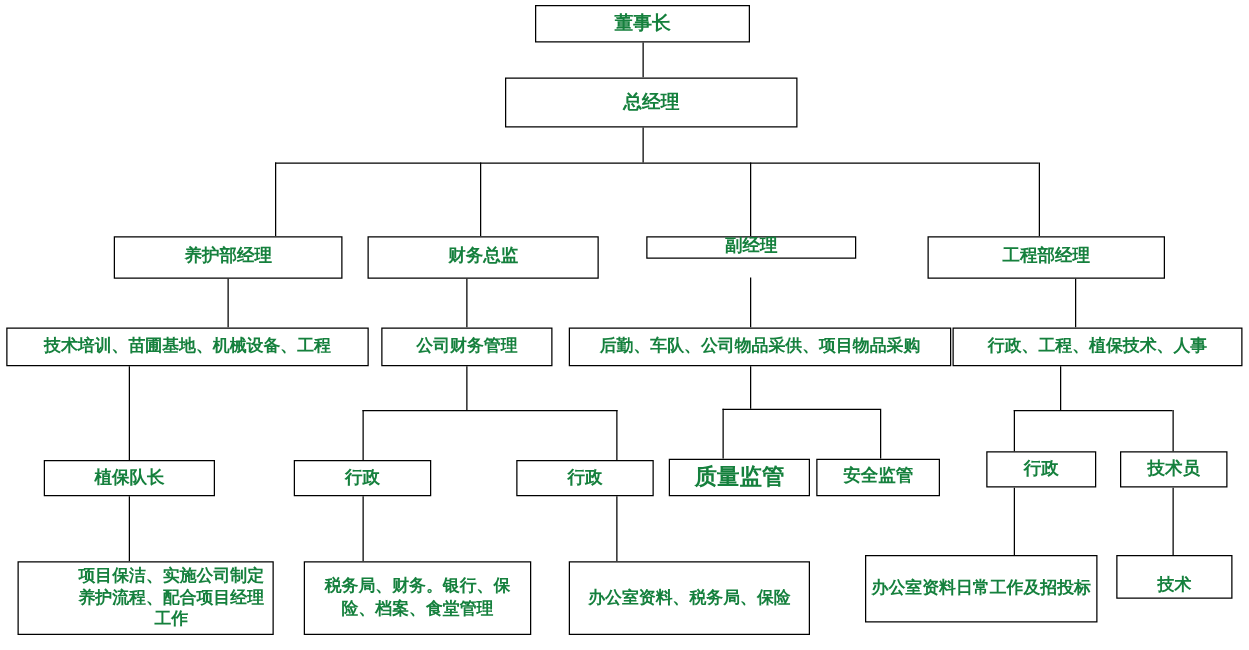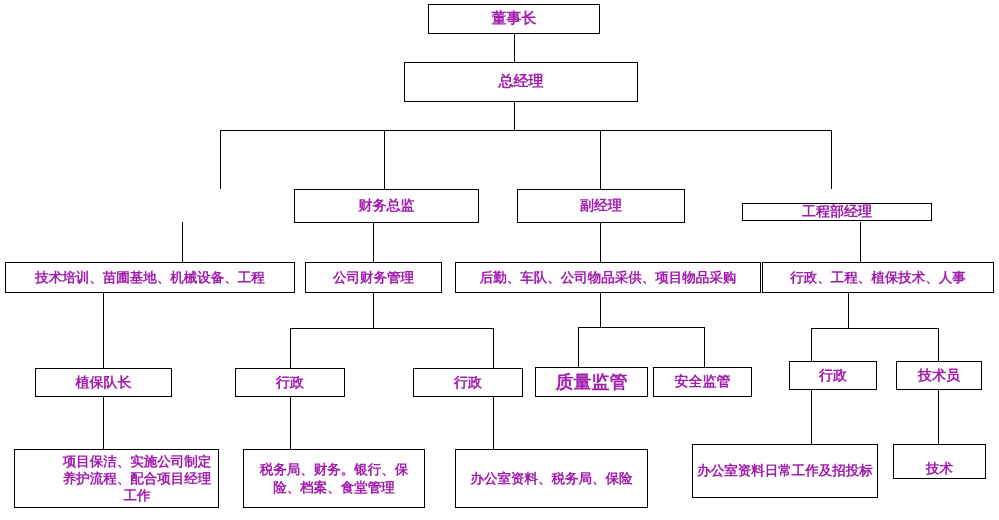--- a/index.html
+++ b/index.html
@@ -18,21 +18,21 @@
   .node {
     position: absolute;
     box-sizing: border-box;
     border: 1px solid #000000;
     background: #ffffff;
     display: flex;
     align-items: center;
     justify-content: center;
     text-align: center;
     font-weight: bold;
-    color: #a21caf;
+    color: #15803d;
     line-height: 1.28;
     z-index: 2;
     padding: 1px 3px;
   }
   .node .label {
     display: block;
     width: 100%;
   }
   .ln {
     position: absolute;
@@ -86,30 +86,33 @@
   <div class="ln v" style="left:938px; top:390px; height:54px;"></div>
 
   <div class="node" style="left:428px; top:4px; width:172px; height:30px; font-size:15px;">
     <span class="label">董事长</span>
   </div>
 
   <div class="node" style="left:404px; top:62px; width:234px; height:40px; font-size:15px;">
     <span class="label">总经理</span>
   </div>
 
+  <div class="node" style="left:91px; top:189px; width:183px; height:34px; font-size:14px;">
+    <span class="label">养护部经理</span>
+  </div>
 
   <div class="node" style="left:294px; top:189px; width:185px; height:34px; font-size:14px;">
     <span class="label">财务总监</span>
   </div>
 
-  <div class="node" style="left:517px; top:189px; width:168px; height:34px; font-size:14px;">
+  <div class="node" style="left:517px; top:189px; width:168px; height:18px; font-size:14px;">
     <span class="label">副经理</span>
   </div>
 
-  <div class="node" style="left:742px; top:189px; width:190px; height:18px; font-size:14px;margin-top:14px;">
+  <div class="node" style="left:742px; top:189px; width:190px; height:34px; font-size:14px;">
     <span class="label">工程部经理</span>
   </div>
 
   <div class="node" style="left:5px; top:262px; width:290px; height:31px; font-size:13.5px;">
     <span class="label">技术培训、苗圃基地、机械设备、工程</span>
   </div>
 
   <div class="node" style="left:305px; top:262px; width:137px; height:31px; font-size:13.5px;">
     <span class="label">公司财务管理</span>
   </div>

